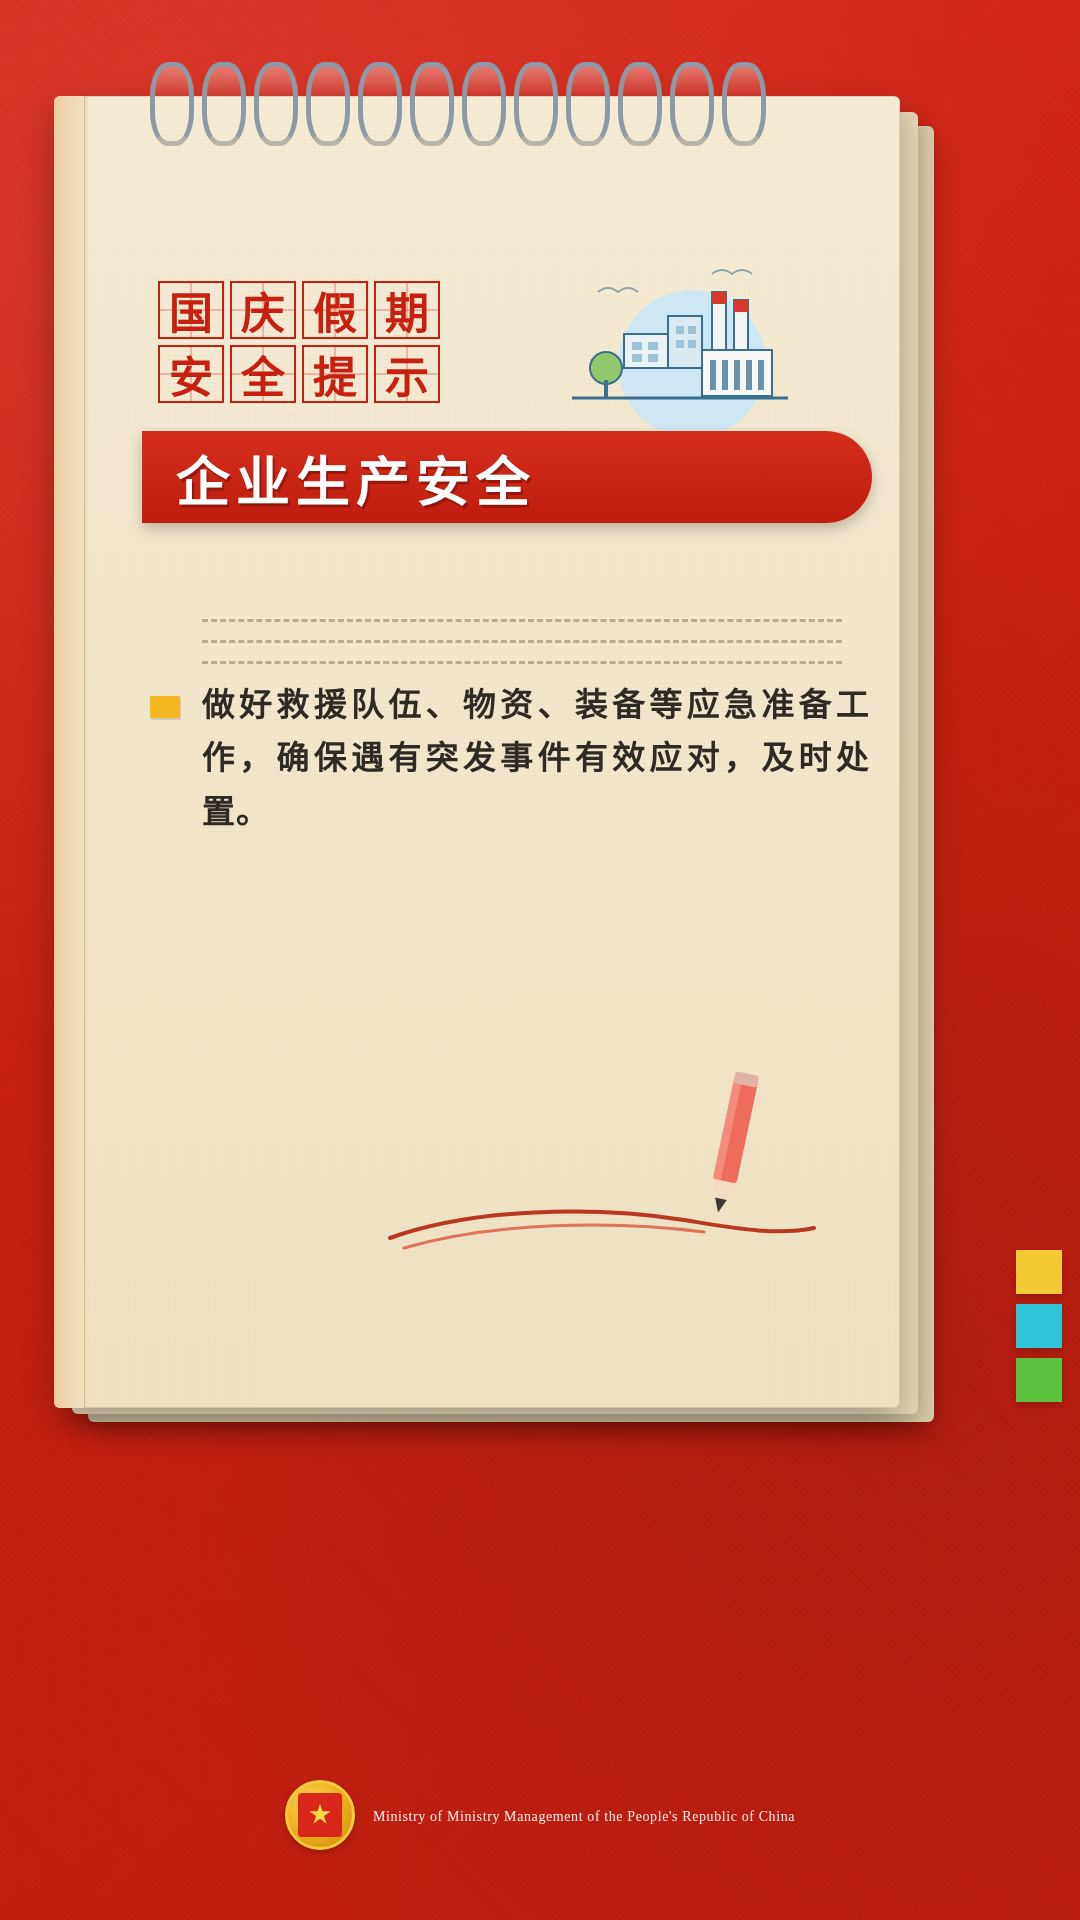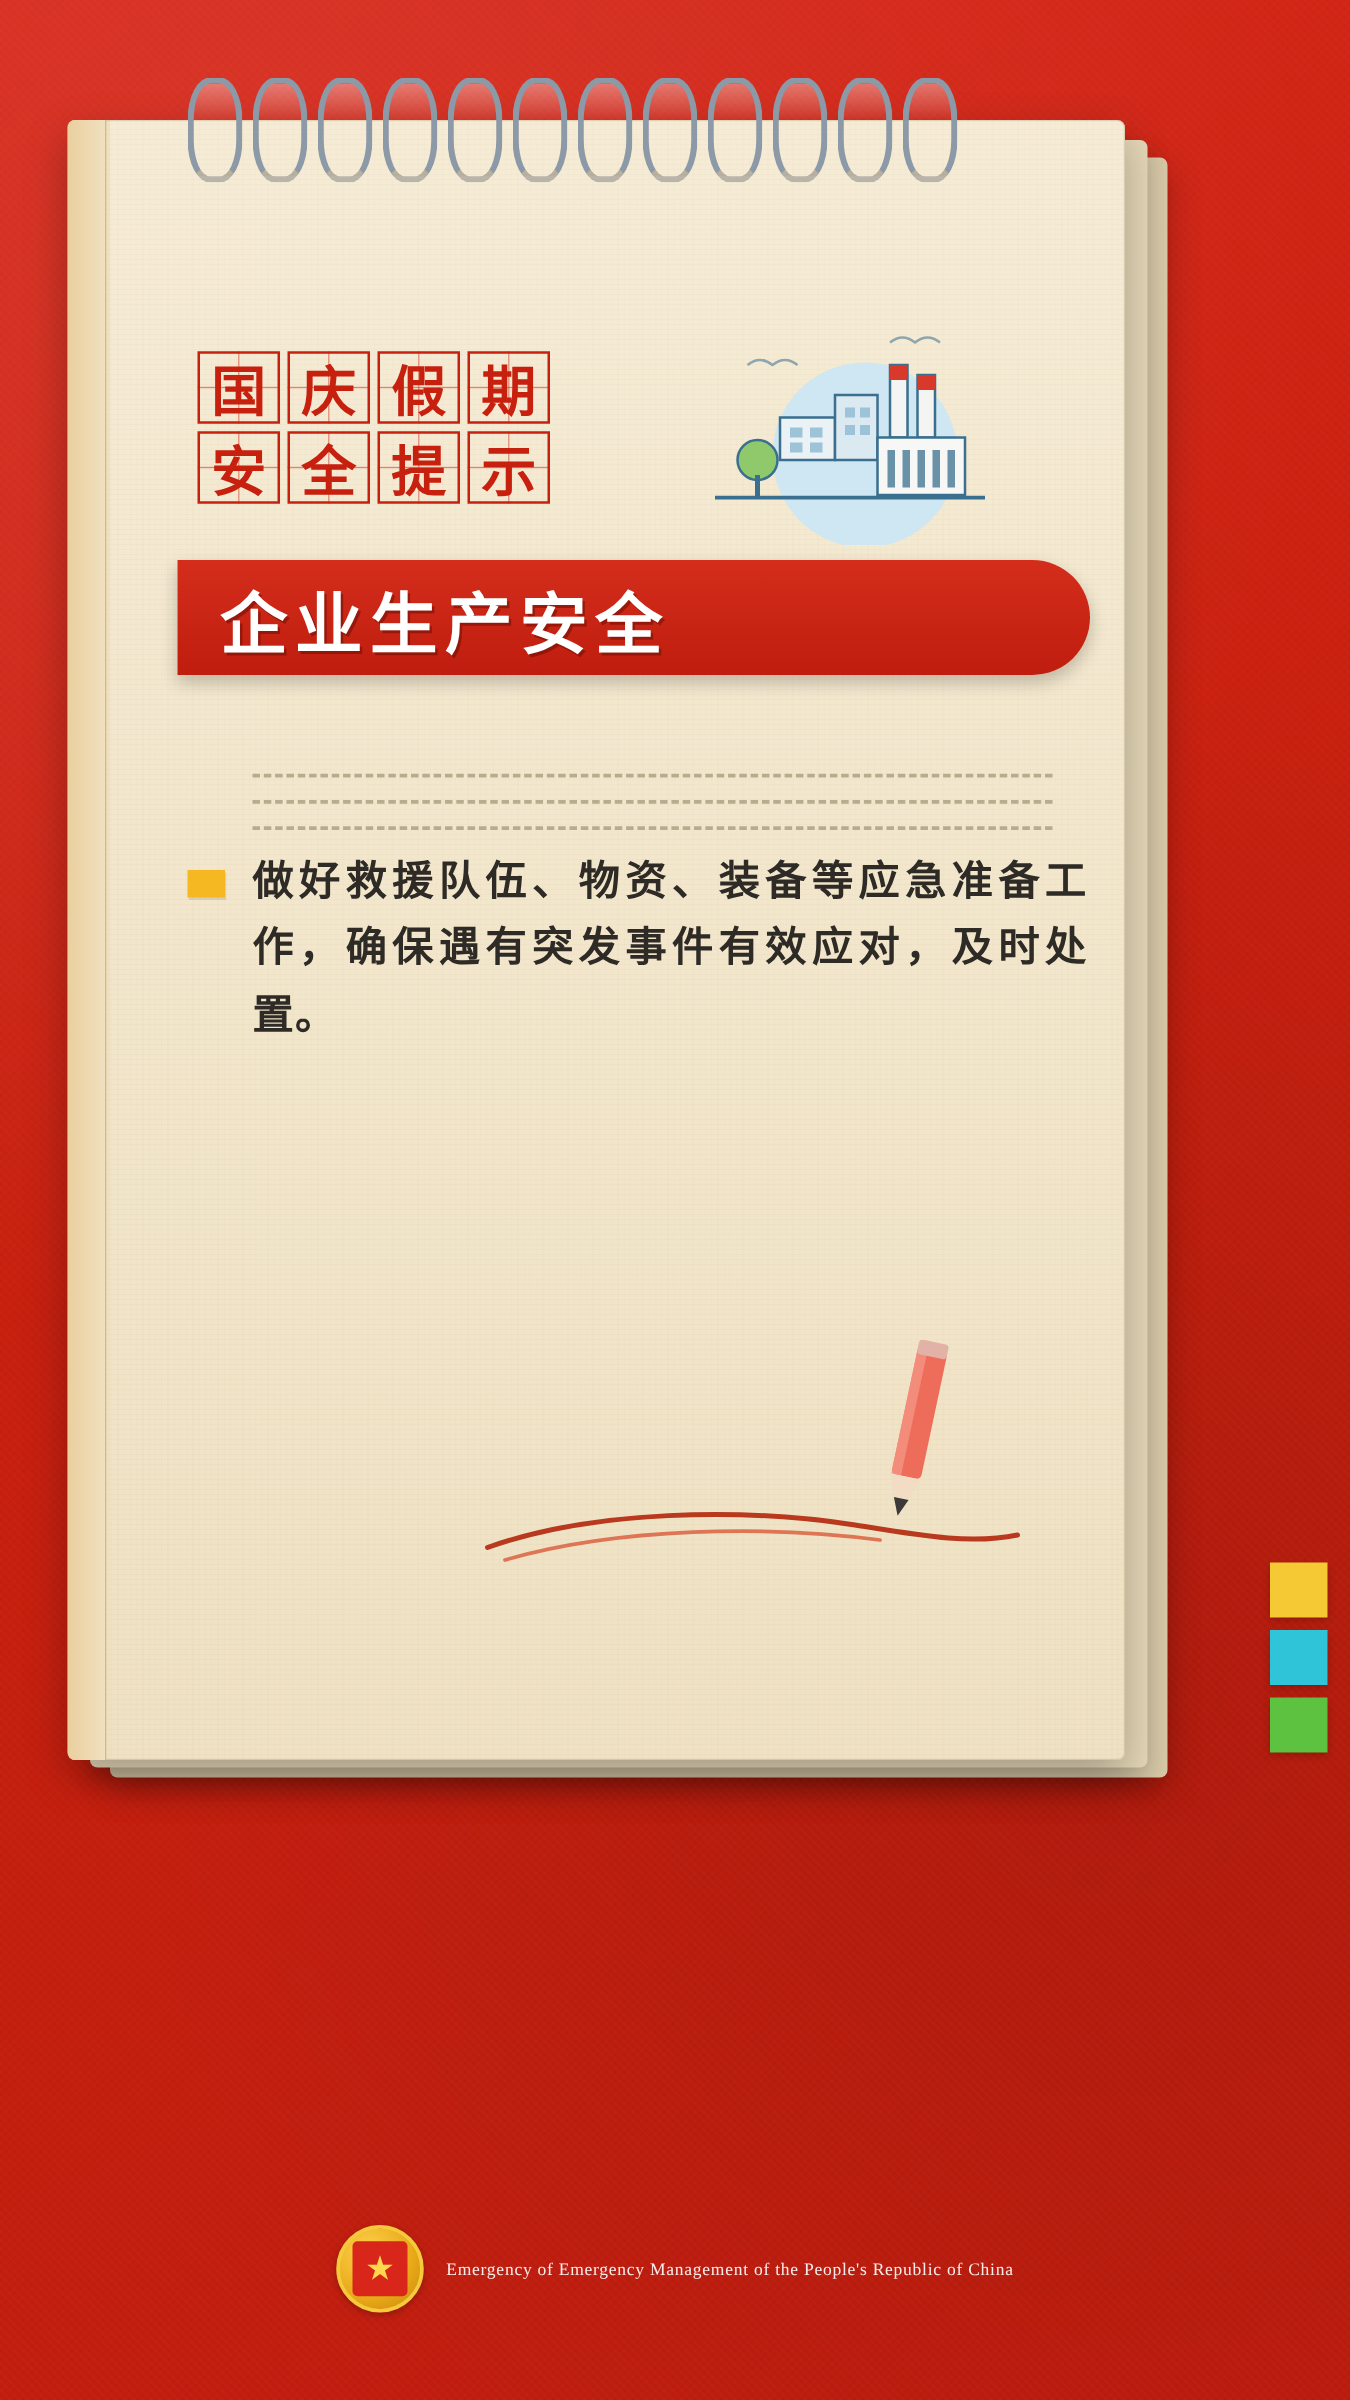--- a/index.html
+++ b/index.html
@@ -114,21 +114,21 @@
       linear-gradient(to right, rgba(0,0,0,0) calc(50% - 1px), rgba(200,32,15,.5) 50%, rgba(0,0,0,0) calc(50% + 1px));
     pointer-events:none;
   }
   .tchar span{ position:relative; z-index:2; }
 
   
   .illus { position: absolute; right: 98px; top: 160px; width: 240px; height: 180px; }
 
   
   .banner {
-    position: absolute; left: 88px; top: 352px;
+    position: absolute; left: 88px; top: 335px;
     width: 730px; height: 92px;
     background: linear-gradient(180deg,#d42d1c,#bf1d0e);
     border-radius: 0 46px 46px 0;
     box-shadow: 0 6px 14px rgba(0,0,0,.22);
     display: flex; align-items: center;
   }
   .banner-text {
     margin-left: 34px;
     color: #fff;
     font-family: "DejaVu Sans", sans-serif;
@@ -333,15 +333,15 @@
   <div class="ring" style="left:468px"></div>
   <div class="ring" style="left:520px"></div>
   <div class="ring" style="left:572px"></div>
 </div>
 
 <div class="footer">
   <div class="emblem">
     <div class="emblem-inner">★</div>
   </div>
   <div class="footer-texts">
-    <div class="footer-en">Emergency of Emergency Management of the People's Republic of China</div>
+    <div class="footer-en">Ministry of Ministry Management of the People's Republic of China</div>
   </div>
 </div>
 
 </body></html>

